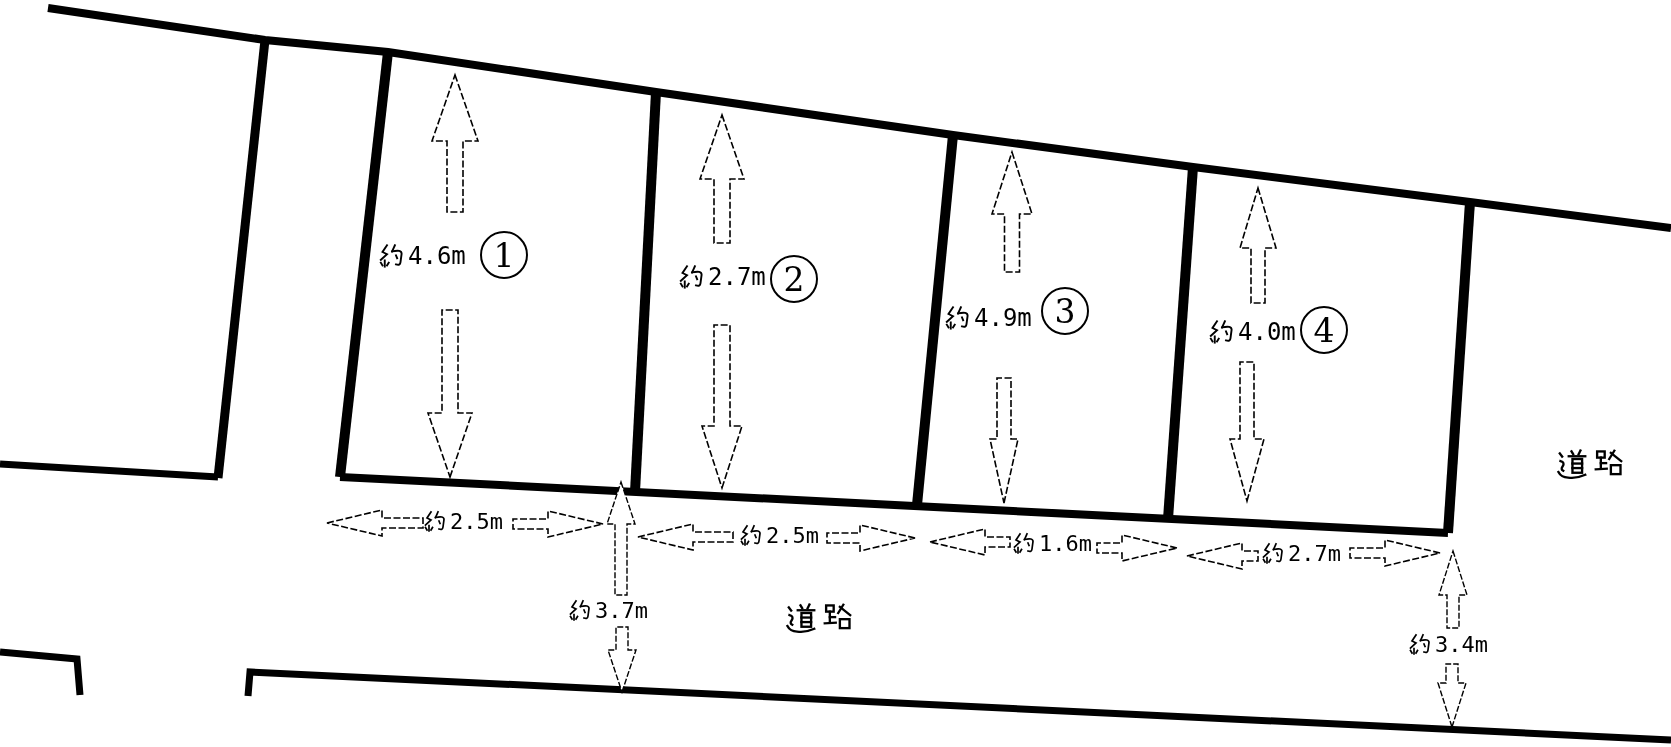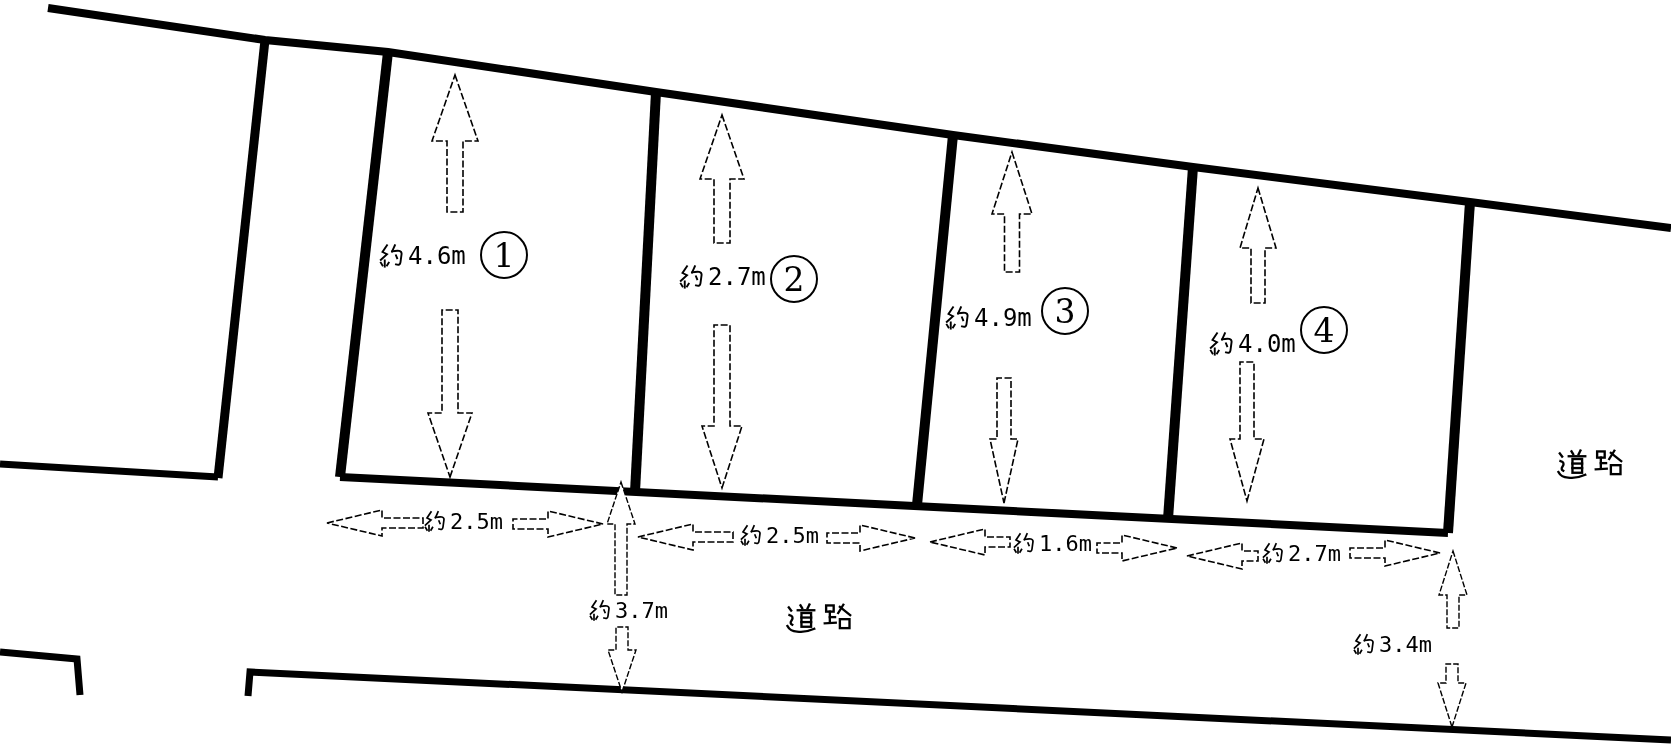--- a/index.html
+++ b/index.html
@@ -120,21 +120,21 @@
   <div class="mlabel lotlabel" style="left:944px;top:304px">
     <svg class="kj kj26" viewBox="0 0 24 24">
         <use href="#k-yaku"></use>
       </svg>
     <span class="val">4.9m</span>
   </div>
   <div class="circle-num" style="left:1041px;top:287px">
     <span>3</span>
   </div>
 
-  <div class="mlabel lotlabel" style="left:1208px;top:330px">
+  <div class="mlabel lotlabel" style="left:1208px;top:318px">
     <svg class="kj kj26" viewBox="0 0 24 24">
         <use href="#k-yaku"></use>
       </svg>
     <span class="val">4.0m</span>
   </div>
   <div class="circle-num" style="left:1300px;top:306px">
     <span>4</span>
   </div>
 
   <div class="mlabel wlabel" style="left:423px;top:509px">
@@ -155,27 +155,27 @@
       </svg>
     <span class="val">1.6m</span>
   </div>
   <div class="mlabel wlabel" style="left:1261px;top:541px">
     <svg class="kj kj23" viewBox="0 0 24 24">
         <use href="#k-yaku"></use>
       </svg>
     <span class="val">2.7m</span>
   </div>
 
-  <div class="mlabel wlabel" style="left:588px;top:598px">
+  <div class="mlabel wlabel" style="left:568px;top:598px">
     <svg class="kj kj23" viewBox="0 0 24 24">
         <use href="#k-yaku"></use>
       </svg>
     <span class="val">3.7m</span>
   </div>
-  <div class="mlabel wlabel" style="left:1352px;top:632px">
+  <div class="mlabel wlabel" style="left:1408px;top:632px">
     <svg class="kj kj23" viewBox="0 0 24 24">
         <use href="#k-yaku"></use>
       </svg>
     <span class="val">3.4m</span>
   </div>
 
   <div class="roadword" style="left:784px;top:602px">
     <svg class="kj kj32" viewBox="0 0 24 24">
         <use href="#k-dou"></use>
       </svg>

